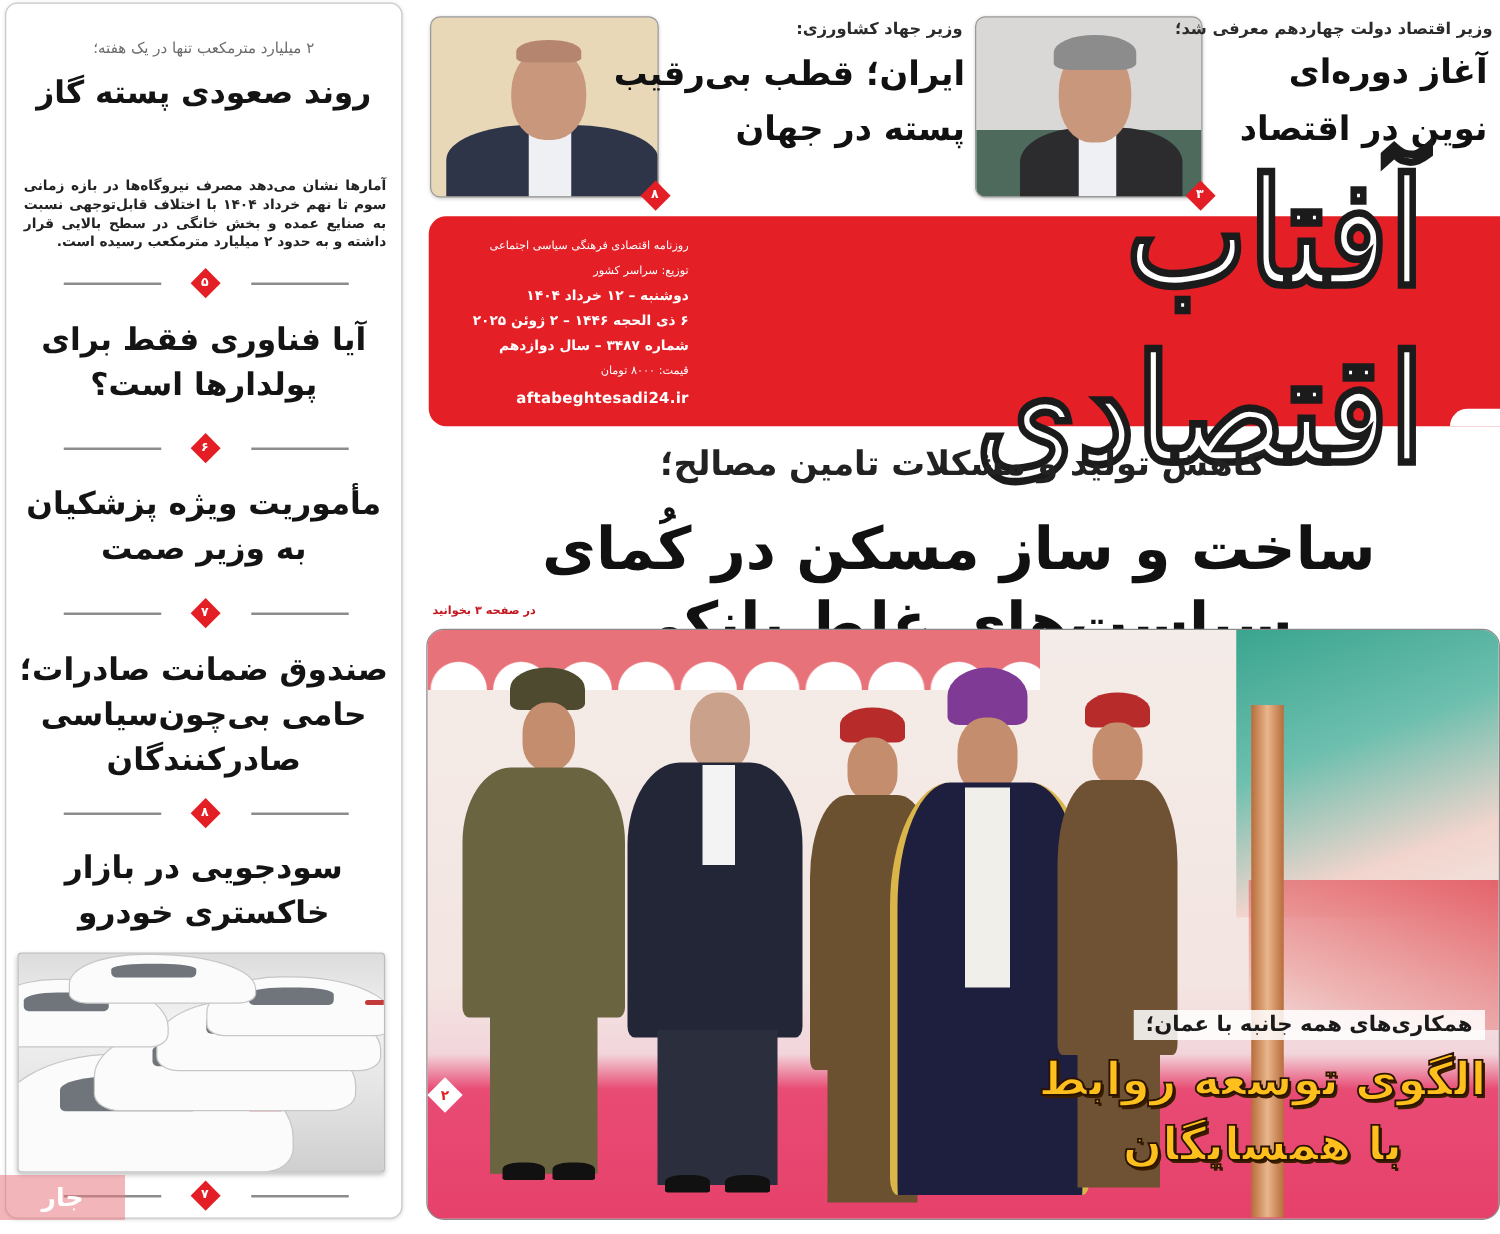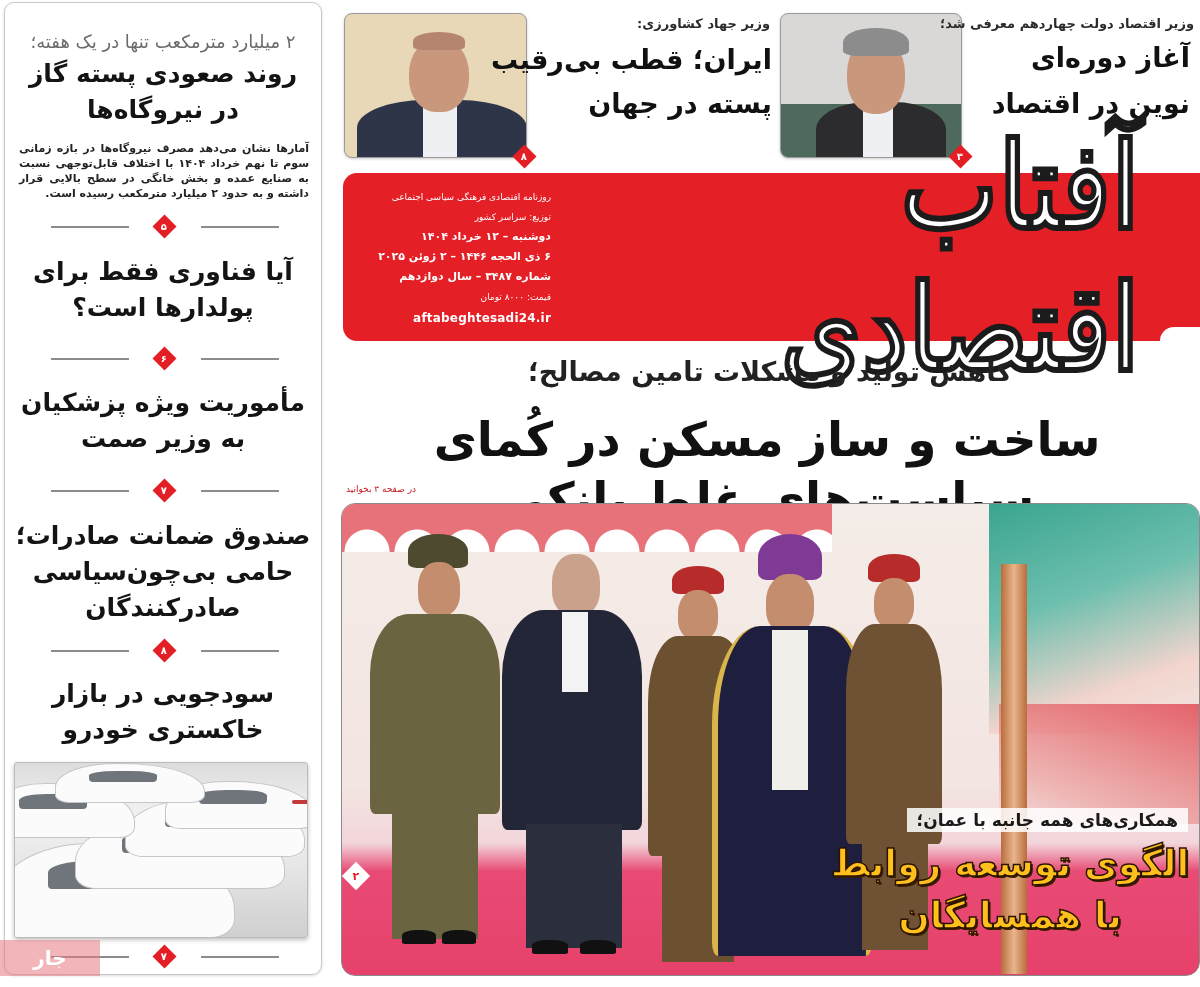--- a/index.html
+++ b/index.html
@@ -12,21 +12,21 @@
   }
 
   
   .left-col {
     position: absolute; left: 4px; top: 2px; width: 318px; height: 973px;
     border: 1px solid #c9c9c9; border-radius: 10px; background: #fff;
     box-shadow: 0 1px 3px rgba(0,0,0,0.15);
   }
   .lc-kicker {
     position: absolute; top: 28px; left: 0; right: 0; text-align: center;
-    font-size: 18px; color: #6b6b6b; direction: rtl;
+    font-size: 12px; color: #6b6b6b; direction: rtl;
   }
   .lc-title {
     position: absolute; left: 10px; right: 10px; text-align: center;
     font-weight: bold; font-size: 25px; line-height: 37px; color: #141414; direction: rtl;
   }
   .lc-body {
     position: absolute; top: 138px; left: 14px; right: 12px;
     font-size: 11px; line-height: 15px; color: #222; text-align: justify; direction: rtl;
     font-weight: bold;
   }
@@ -126,21 +126,21 @@
     position: absolute; top: 356px; left: 340px; width: 860px; text-align: center;
     font-size: 27px; font-weight: bold; color: #222; direction: rtl;
   }
   .mh-title {
     position: absolute; top: 410px; left: 334px; width: 866px; text-align: center;
     font-size: 47px; font-weight: bold; color: #111; direction: rtl; letter-spacing: -1px;
     line-height: 60px;
   }
   .mh-ref {
     position: absolute; top: 484px; left: 346px; font-size: 9px; color: #c3181f;
-    direction: rtl; font-weight: normal;
+    direction: rtl; font-weight: bold;
   }
 
   
   .main-photo {
     position: absolute; left: 341px; top: 503px; width: 859px; height: 473px;
     border: 1px solid #8a8a8a; border-radius: 14px; overflow: hidden;
     background: linear-gradient(180deg, #f4ece8 0%, #f3e5e1 60%, #f2d5db 72%, #e84b74 78%, #e6416b 100%);
   }
   .canopy {
     position: absolute; left: 0; top: 0; width: 490px; height: 48px;
@@ -181,21 +181,20 @@
   .main-badge { position: absolute; left: 348px; top: 866px; }
   .main-badge.badge { background: #fff; width: 20px; height: 20px; }
   .main-badge.badge span { color: #e31e24; font-size: 11px; }
 </style>
 </head>
 <body>
 
 <div class="left-col">
   <div class="lc-kicker">۲ میلیارد مترمکعب تنها در یک هفته؛</div>
   <div class="lc-title" style="top:52px">روند صعودی پسته گاز</div>
-  <div class="lc-title" style="top:88px">در نیروگاه‌ها</div>
   <div class="lc-body">آمارها نشان می‌دهد مصرف نیروگاه‌ها در بازه زمانی سوم تا نهم خرداد ۱۴۰۴ با اختلاف قابل‌توجهی نسبت به صنایع عمده و بخش خانگی در سطح بالایی قرار داشته و به حدود ۲ میلیارد مترمکعب رسیده است.</div>
 
   <div class="divider" style="top:214px">
     <div class="line l"></div>
     <div class="badge">
         <span>۵</span>
       </div>
     <div class="line r"></div>
   </div>
   <div class="lc-title" style="top:250px">آیا فناوری فقط برای</div>

